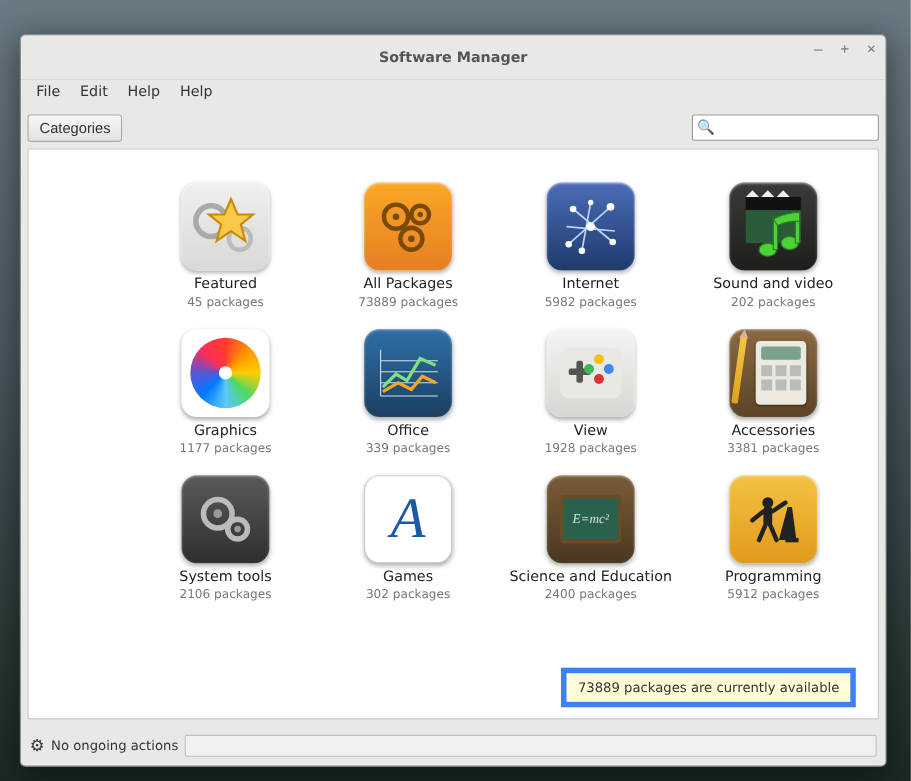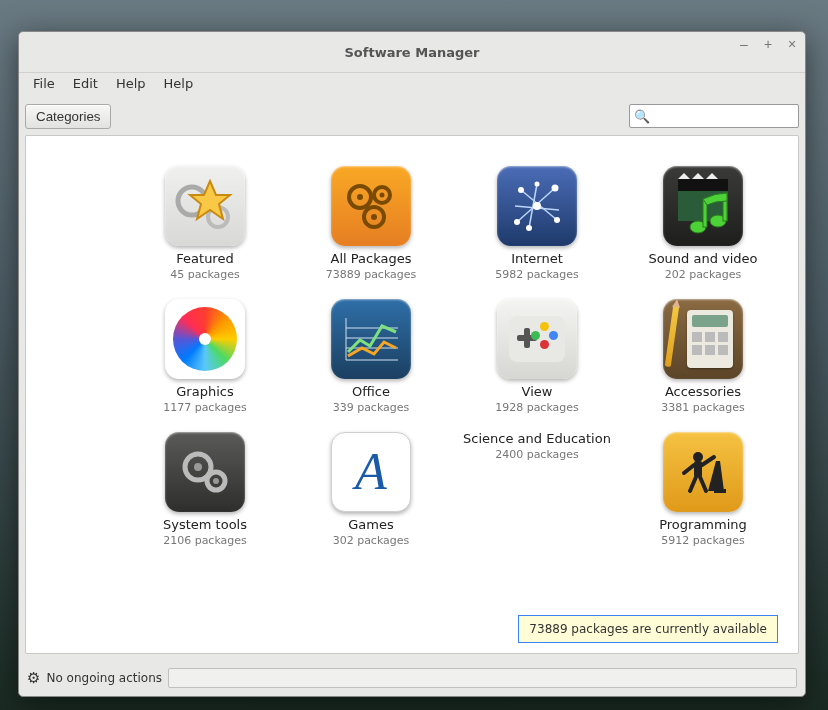--- a/index.html
+++ b/index.html
@@ -125,21 +125,21 @@
     justify-content: center;
     position: relative;
     overflow: hidden;
   }
   .cat .label { color: #222; font-size: 13px; line-height: 1.15; }
   .cat .count { color: #777; font-size: 11px; margin-top: 1px; }
 
   .status-strip {
     margin-top: auto;
     background: #fffdd6;
-    border: 1px solid #3b82f6;
+    border: 5px solid #3b82f6;
     padding: 6px 10px;
     font-size: 12px;
     color: #333;
   }
   .footer {
     height: 36px;
     display: flex;
     align-items: center;
     padding: 0 8px;
     gap: 6px;
@@ -393,20 +393,23 @@
 
       <div class="cat">
         <div class="icon ic-fonts">
           <span class="bigA">A</span>
         </div>
         <div class="label">Games</div>
         <div class="count">302 packages</div>
       </div>
 
       <div class="cat">
+        <div class="icon ic-science">
+          <div class="chalk">E=mc²</div>
+        </div>
         <div class="label">Science and Education</div>
         <div class="count">2400 packages</div>
       </div>
 
       <div class="cat">
         <div class="icon ic-programming construction">
           <svg viewBox="0 0 58 58">
             <g fill="#222">
               <circle cx="24" cy="14" r="5"></circle>
               <rect x="20" y="18" width="8" height="16" rx="2"></rect>

